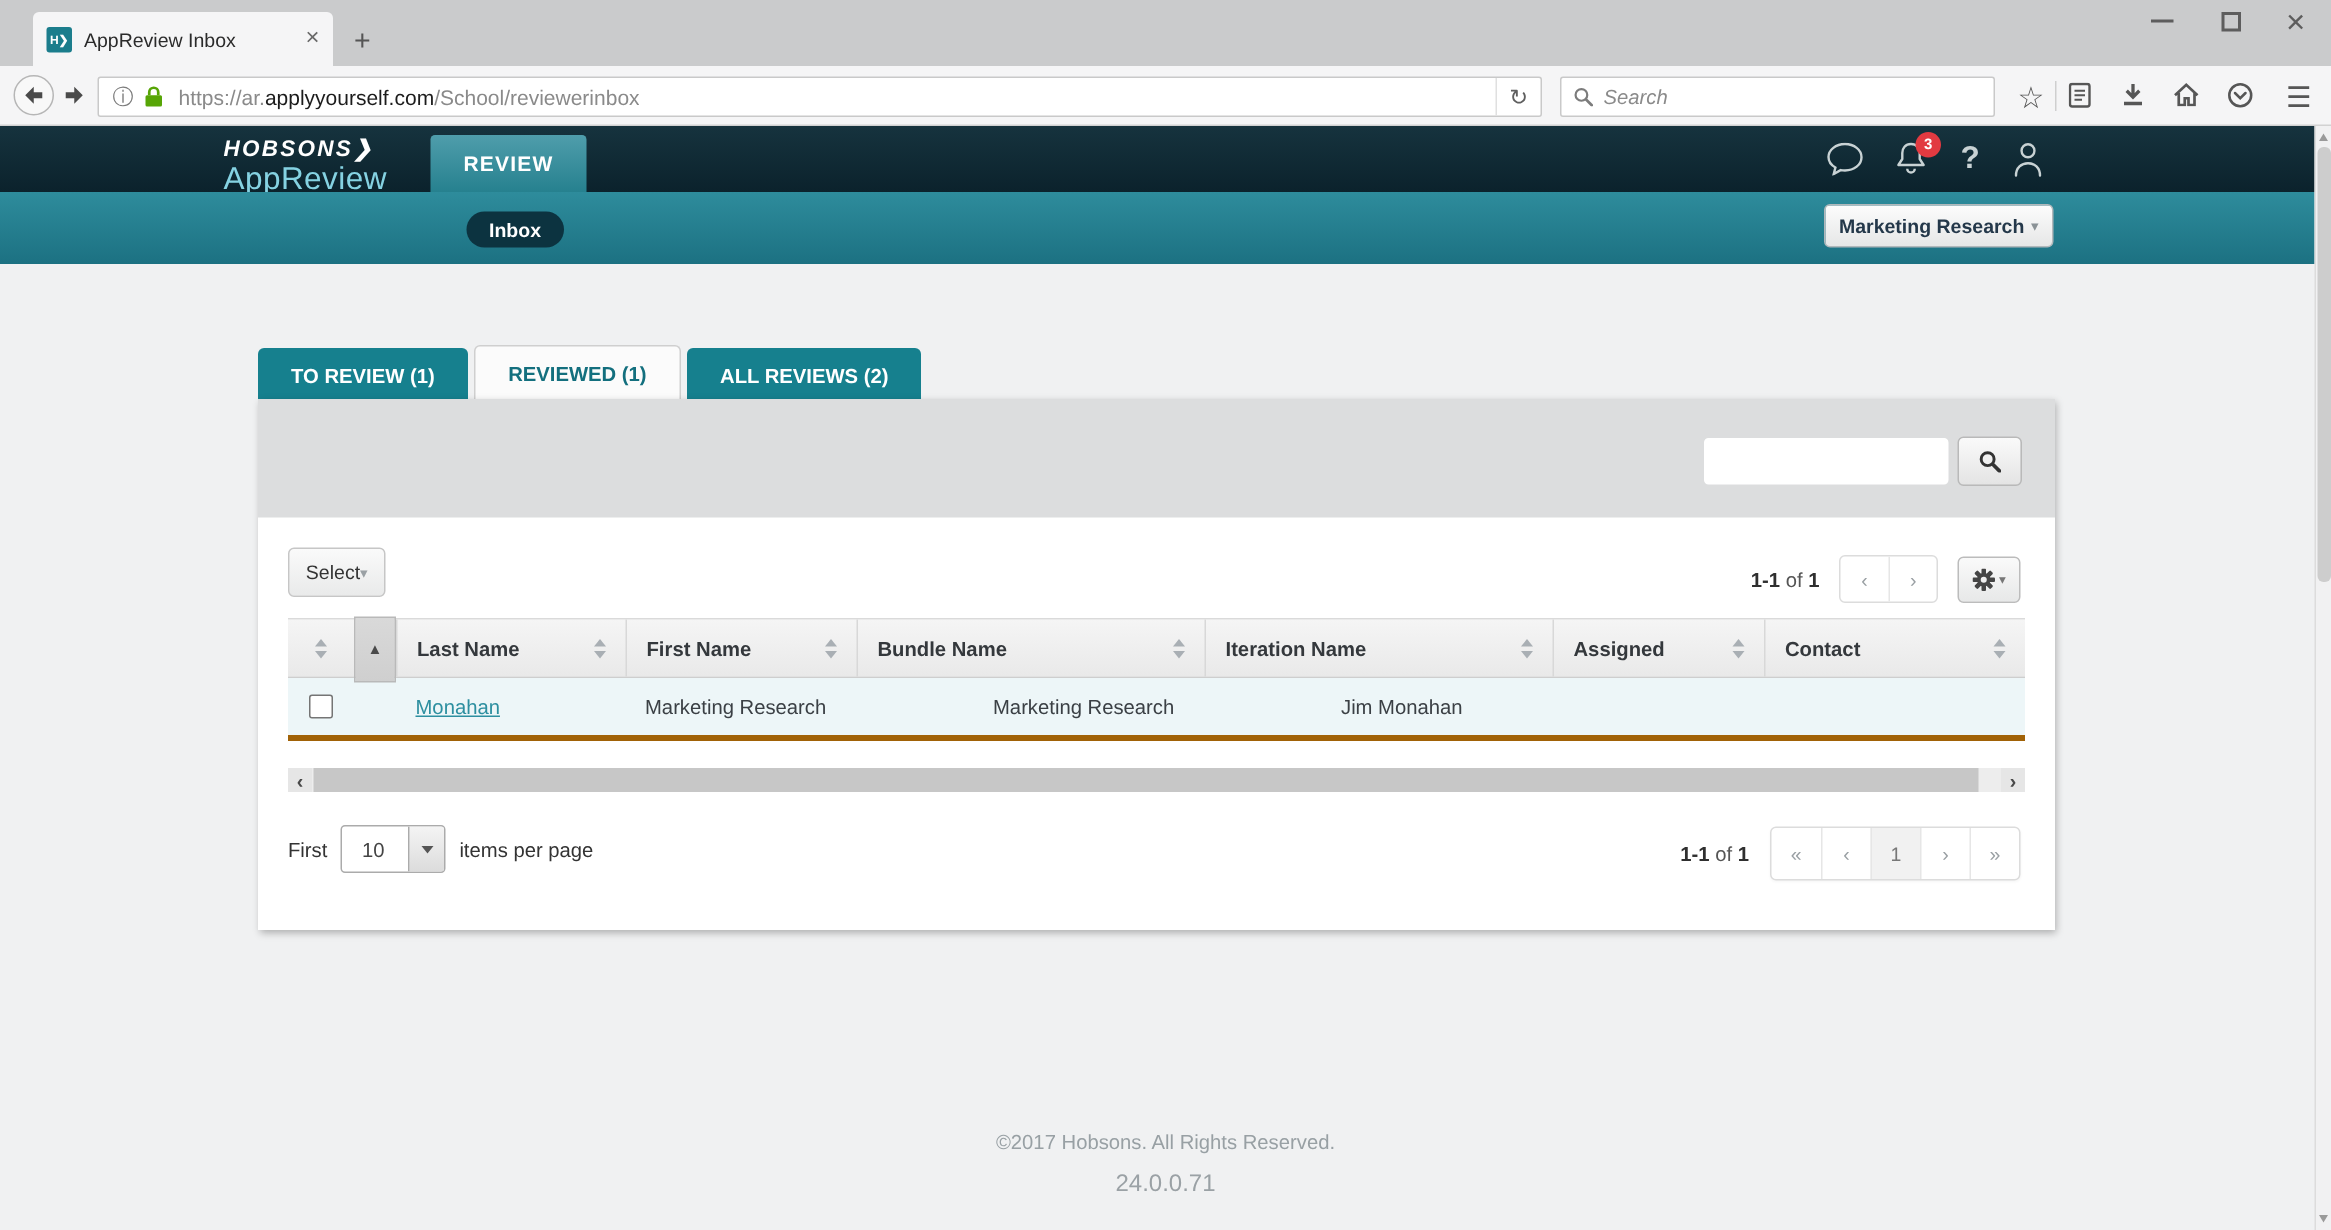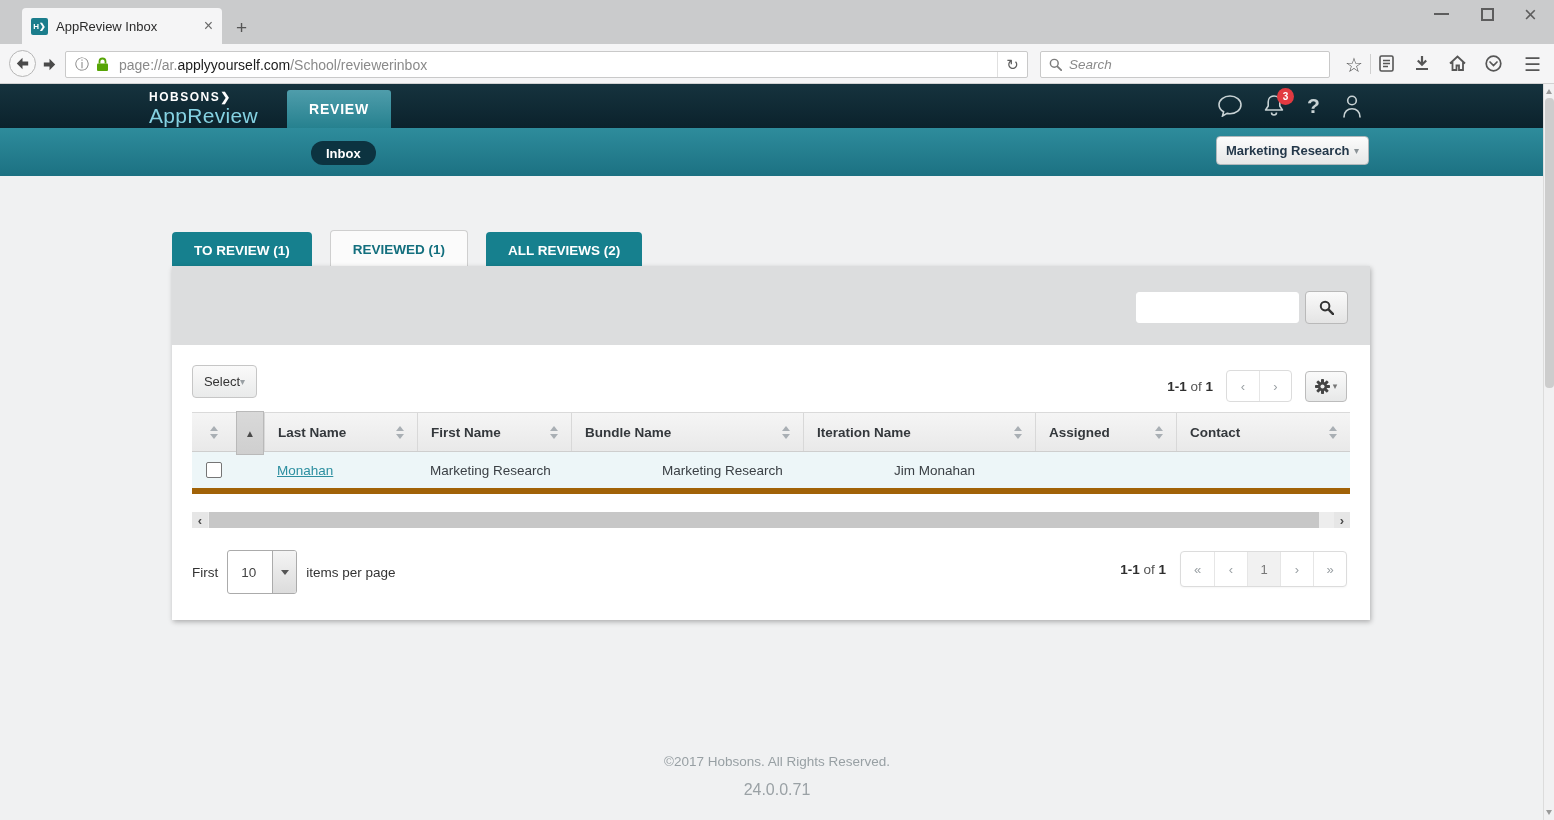--- a/index.html
+++ b/index.html
@@ -44,21 +44,21 @@
   .tb-clip { left:1379px; top:55px; }
   .tb-down { left:1414px; top:55px; }
   .tb-home { left:1449px; top:55px; }
   .tb-pocket { left:1485px; top:55px; }
   .tb-menu { left:1524px; top:53px; font-size:19px; }
 
   
   .appheader { position:absolute; left:0; top:84px; width:100%; height:44px;
                background:linear-gradient(180deg,#16333e,#0b222c); }
   .brand { position:absolute; left:149px; top:90px; }
-  .brand-top { color:#fff; font-size:12px; font-weight:bold; letter-spacing:1.5px; }
+  .brand-top { color:#fff; font-size:15px; font-weight:bold; letter-spacing:1.5px;font-style:italic; }
   .brand-name { color:#85d2e2; font-size:21px; letter-spacing:0.3px; margin-top:0px; }
   .review-tab { position:absolute; left:287px; top:90px; width:104px; height:38px;
                 background:linear-gradient(180deg,#4f9dab,#26818f); border-radius:3px 3px 0 0;
                 display:flex; align-items:center; justify-content:center;
                 color:#fff; font-weight:bold; font-size:14px; letter-spacing:0.8px; }
   .hicon { position:absolute; display:flex; }
   .hq { font-size:21px; font-weight:bold; color:#c8d2d4; }
   .badge { position:absolute; top:-6px; right:-9px; min-width:17px; height:17px; background:#e23a41;
            border-radius:50%; color:#fff; font-size:10px; font-weight:bold;
            display:flex; align-items:center; justify-content:center; }
@@ -69,21 +69,21 @@
   .inbox-pill { position:absolute; left:311px; top:141px; height:24px; padding:0 15px; background:#0c3340;
                 border-radius:13px; color:#fff; font-size:13px; font-weight:bold;
                 display:flex; align-items:center; }
   .bundle-dd { position:absolute; left:1216px; top:136px; width:153px; height:29px;
                background:linear-gradient(180deg,#fcfcfc,#e6e7e7); border:1px solid #b1b8bb; border-radius:4px;
                display:flex; align-items:center; justify-content:space-between; padding:0 9px; }
   .bundle-dd .lbl { font-size:13px; font-weight:bold; color:#24384a; }
   .bundle-dd .car { font-size:10px; color:#8a9296; }
 
   
-  .rtabs { position:absolute; left:172px; top:230px; display:flex; gap:18px; align-items:flex-end; }
+  .rtabs { position:absolute; left:172px; top:230px; display:flex; gap:4px; align-items:flex-end; }
   .rtab { height:36px; padding:0 22px; display:flex; align-items:center; background:#16808e;
           color:#fff; font-weight:bold; font-size:13.5px; border-radius:4px 4px 0 0; }
   .rtab.active { height:38px; background:#fbfbfb; color:#136f7e; border:1px solid #cfcfcf; border-bottom:none; }
 
   
   .card { position:absolute; left:172px; top:266px; width:1198px; height:354px; background:#fff;
           box-shadow:1px 2px 5px rgba(0,0,0,0.28); }
   .card-gray { position:absolute; left:0; top:0; width:100%; height:79px; background:#dcddde; }
   .grid-search { position:absolute; left:964px; top:26px; width:163px; height:31px; background:#fff;
                  border:1px solid #fff; border-radius:3px; padding:0 8px; font-size:13px; outline:none;
@@ -117,39 +117,39 @@
   .gh { display:flex; align-items:center; justify-content:space-between; padding:0 13px;
         font-size:13.5px; font-weight:bold; color:#34383c; border-left:1px solid #d8d8d8; }
   .gh:first-child { border-left:none; justify-content:center; }
   .gh.sorted { background:linear-gradient(180deg,#d9d9d9,#cfcfcf); border:1px solid #b9b9b9;
                height:44px; margin-top:-2px; justify-content:center; color:#4a4a4a; font-size:10px; }
   .sorticons { display:inline-flex; flex-direction:column; gap:3px; margin-left:8px; }
   .tri-up   { width:0; height:0; border-left:4px solid transparent; border-right:4px solid transparent;
               border-bottom:5px solid #a9afb4; }
   .tri-down { width:0; height:0; border-left:4px solid transparent; border-right:4px solid transparent;
               border-top:5px solid #a9afb4; }
-  .grow { display:flex; height:42px; background:#edf6f8; border-bottom:6px solid #a16207; }
+  .grow { display:flex; height:42px; background:#edf6f8; border-bottom:4px solid #a16207; }
   .gc { display:flex; align-items:center; padding:0 13px; font-size:13.5px; color:#3b4045; }
   .gc.center { justify-content:center; }
   .cell-link { color:#2d8fa0; text-decoration:underline; }
   .checkbox { width:16px; height:16px; background:#fff; border:1px solid #757575; border-radius:2px; }
   .cw0{width:44px;} .cw1{width:28px;} .cw2{width:153px;} .cw3{width:154px;}
   .cw4{width:232px;} .cw5{width:232px;} .cw6{width:141px;} .cw7{width:174px;}
 
   
   .hscroll { position:absolute; left:20px; top:246px; width:1158px; height:16px; background:#ededed;
              display:flex; align-items:center; }
   .hs-arrow { width:16px; height:16px; display:flex; align-items:center; justify-content:center;
               color:#4a4a4a; font-size:13px; font-weight:bold; background:#e6e6e6; flex:none; }
   .hs-thumb { height:16px; background:#c7c7c7; margin-left:1px; width:1110px; }
 
   
   .show-row { position:absolute; left:20px; top:284px; display:flex; align-items:center; gap:9px;
               font-size:13.5px; color:#333; }
-  .pp-select { width:70px; height:44px; border:1px solid #ababab; border-radius:3px; background:#fff;
+  .pp-select { width:70px; height:32px; border:1px solid #ababab; border-radius:3px; background:#fff;
                display:flex; overflow:hidden; }
   .pp-val { flex:1; display:flex; align-items:center; padding-left:13px; font-size:13.5px; color:#444; }
   .pp-arrow { width:24px; background:linear-gradient(180deg,#f4f4f4,#dcdcdc); border-left:1px solid #ababab;
               display:flex; align-items:center; justify-content:center; }
   .pp-arrow .tri { width:0; height:0; border-left:4px solid transparent; border-right:4px solid transparent;
                    border-top:5px solid #555; }
   .bottom-pager { position:absolute; top:285px; right:23px; display:flex; align-items:center; gap:14px; }
   .page-group { display:flex; border:1px solid #dcdcdc; border-radius:4px; overflow:hidden; background:#fff;
                 box-shadow:0 1px 2px rgba(0,0,0,0.04); }
   .page-group .pbtn { width:33px; height:34px; display:flex; align-items:center; justify-content:center;
@@ -201,21 +201,21 @@
       </svg>
   </div>
   <div class="urlbar">
     <span class="url-info">ⓘ</span>
     <span class="url-lock">
       <svg width="13" height="15">
           <rect x="1" y="6.5" width="11" height="7.5" rx="1" fill="#57a506"></rect>
           <path d="M3.5 6.5 V4.5 a3 3 0 0 1 6 0 V6.5" fill="none" stroke="#57a506" stroke-width="1.8"></path>
         </svg>
     </span>
-    <span class="url-text"><span class="url-gray">page://ar.</span><span class="url-dark">applyyourself.com</span><span class="url-gray">/School/reviewerinbox</span></span>
+    <span class="url-text"><span class="url-gray">https://ar.</span><span class="url-dark">applyyourself.com</span><span class="url-gray">/School/reviewerinbox</span></span>
     <span class="url-reload">↻</span>
   </div>
   <div class="searchbar">
     <svg width="13" height="13" viewBox="0 0 16 16">
         <circle cx="6.5" cy="6.5" r="4.8" fill="none" stroke="#7c7c7c" stroke-width="1.8"></circle>
         <path d="M10.5 10.5 L15 15" stroke="#7c7c7c" stroke-width="2.2" stroke-linecap="round"></path>
       </svg>
     <input type="text" placeholder="Search" style="">
   </div>
   <span class="tb-icon tb-star">☆</span>

